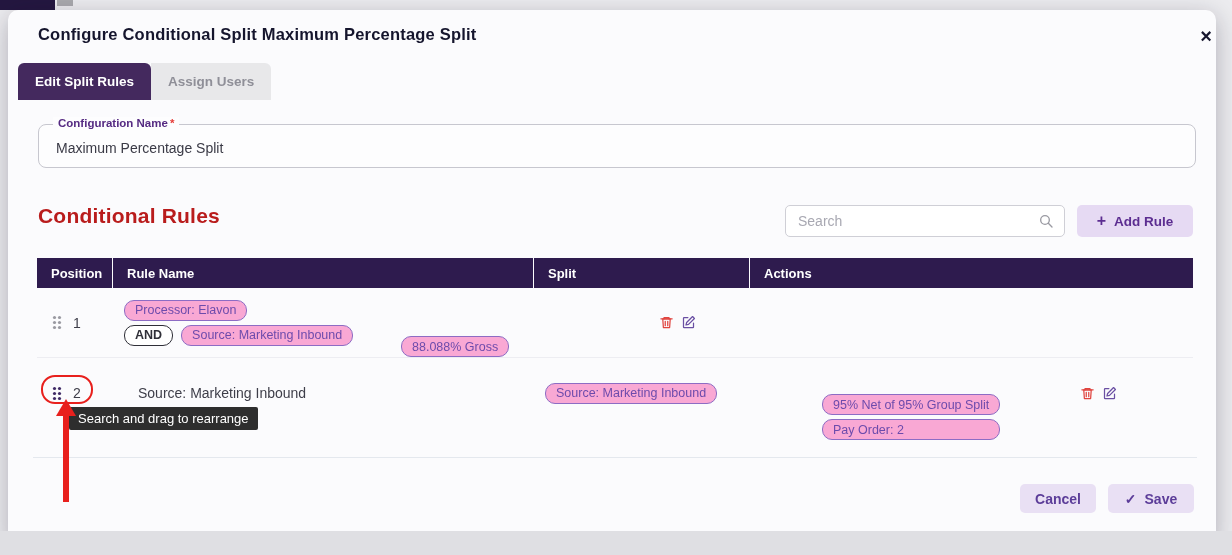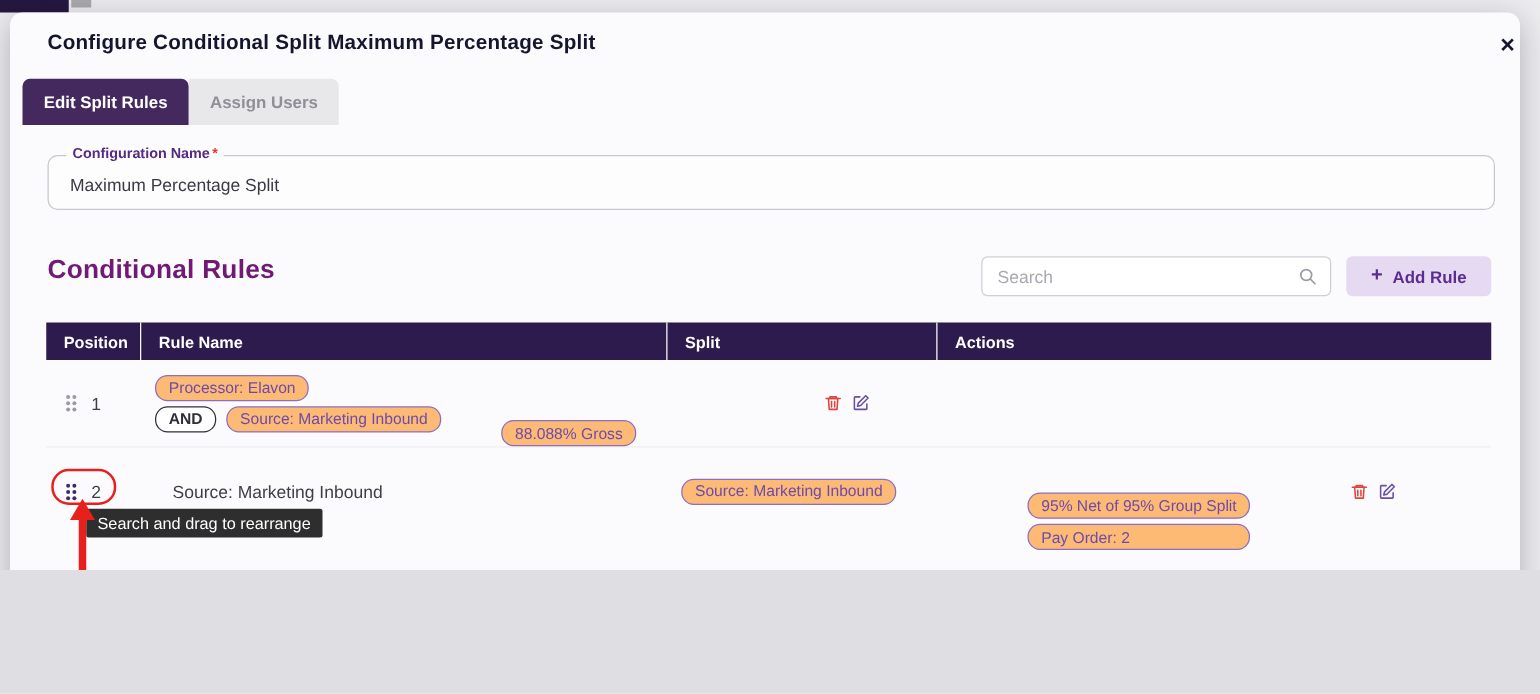--- a/index.html
+++ b/index.html
@@ -1,18 +1,18 @@
 <!DOCTYPE html>
 <html><head>
 <meta charset="utf-8">
 <style>
   * { margin:0; padding:0; box-sizing:border-box; }
   html,body { background:#dfdfe3; }
   .stage {
-    position:relative; width:1232px; height:456px;
+    position:relative; width:1232px; height:531px;
     background:#ececef; overflow:hidden;
     font-family:"Liberation Sans", sans-serif;
     padding-left:31px;
   }
   
   .bg-frag { position:absolute; background:#241740; }
   .bg-topleft { left:0; top:0; width:55px; height:10px; }
   .bg-topgray { left:57px; top:0; width:16px; height:6px; background:#a9a9ad; }
   .bg-bottombar { position:absolute; left:0; top:548px; width:1232px; height:7px; background:#c6c6ca; }
   .bg-botleft1 { left:0; top:546px; width:18px; height:9px; }
@@ -50,21 +50,21 @@
     position:absolute; left:14px; top:-8px; background:#fdfdfe; padding:0 5px;
     font-size:11.5px; font-weight:700; color:#552a82;
   }
   .config-label .req { color:#e53935; margin-left:2px; }
   .config-value {
     position:absolute; left:17px; top:15px; font-size:14px; color:#3a3a46;
   }
   
   .rules-heading {
     position:absolute; left:30px; top:194px;
-    font-size:21px; font-weight:600; color:#701a75; letter-spacing:.2px;
+    font-size:21px; font-weight:600; color:#b91c1c; letter-spacing:.2px;
   }
   .search-box {
     position:absolute; left:777px; top:195px; width:280px; height:32px;
     border:1px solid #cfcfd6; border-radius:5px; background:#fff;
     display:flex; align-items:center;
   }
   .search-input {
     flex:1; border:none; outline:none; background:transparent;
     font-family:"Liberation Sans", sans-serif;
     font-size:14px; color:#3a3a46; padding:0 4px 0 12px;
@@ -98,21 +98,21 @@
   .td.col-name { padding-left:25px; font-size:14px; color:#3e3e49; }
   .td.col-cond { padding-left:11px; }
   .td.col-split{ padding-left:14px;margin-top:48px; }
   .td.col-act  { padding-left:56px; gap:7px; }
   .td.col-pos  { padding-left:15px; gap:11px; font-size:14px; color:#3e3e49; }
   .drag-handle { display:flex; cursor:grab; }
   .chip-stack { display:flex; flex-direction:column; gap:4px; }
   .chip-line { display:flex; gap:8px; align-items:center; }
   .chip {
     display:inline-flex; align-items:center; height:21px; padding:0 10px;
-    border:1px solid #8d6cc4; background:#fdba74; color:#6d4bac;
+    border:1px solid #8d6cc4; background:#f9a8d4; color:#6d4bac;
     border-radius:10px; font-size:12.5px; white-space:nowrap;
   }
   .chip.operator {
     border:1.5px solid #2f2f38; background:#fff; color:#2f2f38; font-weight:700;
     border-radius:10px;
   }
   .icon-btn { display:flex; cursor:pointer; background:none; border:none; padding:0; }
   
   .drag-highlight {
     position:absolute; left:41px; top:375px; width:52px; height:29px;

